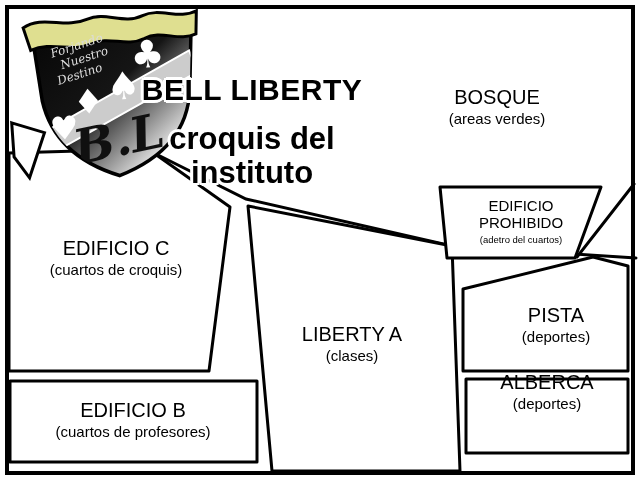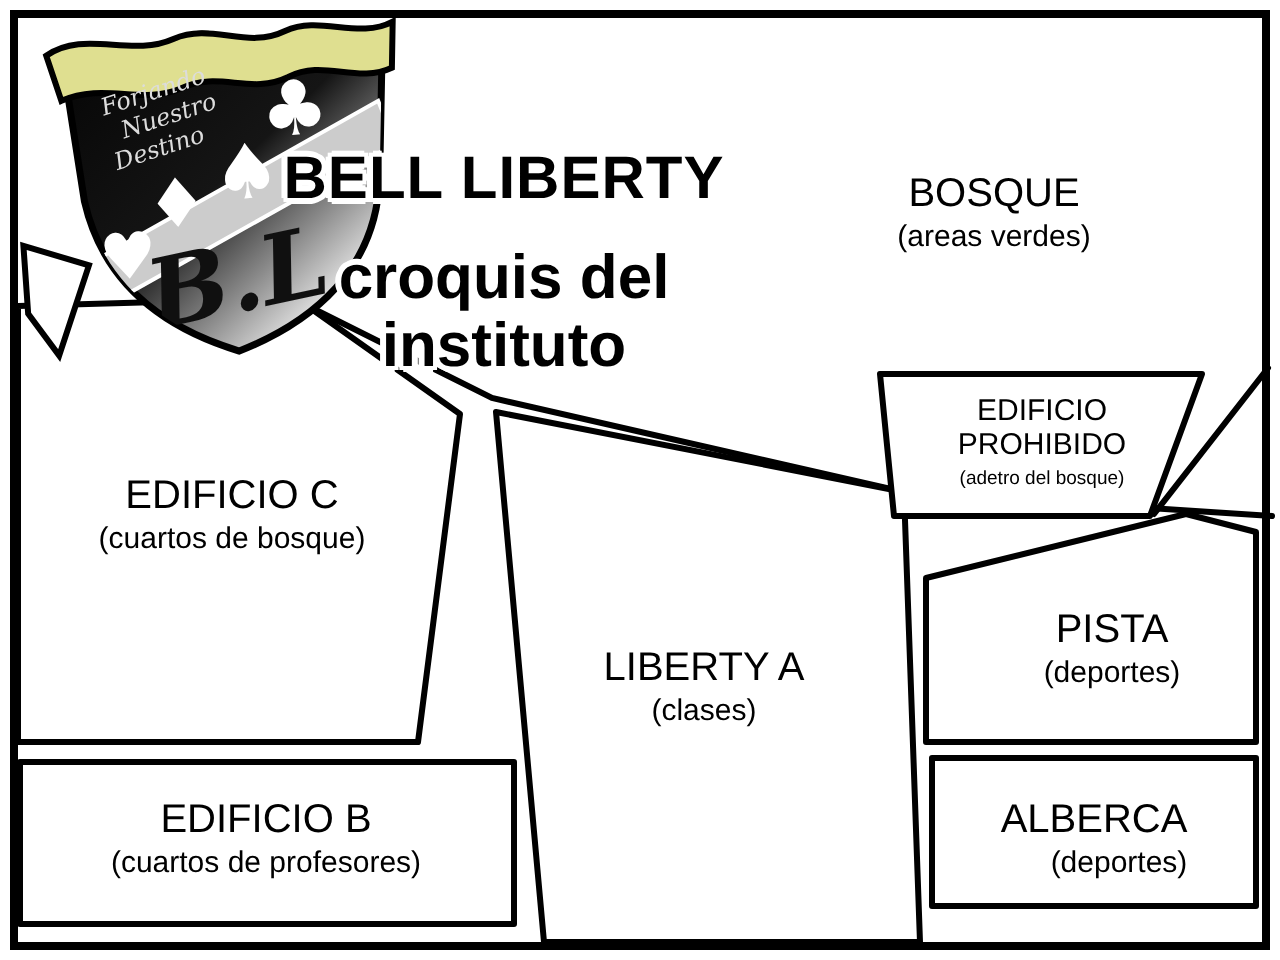--- a/index.html
+++ b/index.html
@@ -86,41 +86,41 @@
     <div class="halo title-sub">croquis del instituto</div>
   </div>
 
   <div class="region-label" style="left:497px;top:107px;">
     <div class="region-name">BOSQUE</div>
     <div class="region-sub">(areas verdes)</div>
   </div>
 
   <div class="region-label" id="label-prohibido" style="left:521px;top:221px;">
     <div class="region-name">EDIFICIO PROHIBIDO</div>
-    <div class="region-sub">(adetro del bosque)</div>
+    <div class="region-sub">(adetro del cuartos)</div>
   </div>
 
   <div class="region-label" style="left:116px;top:258px;">
     <div class="region-name">EDIFICIO C</div>
-    <div class="region-sub">(cuartos de bosque)</div>
+    <div class="region-sub">(cuartos de croquis)</div>
   </div>
 
   <div class="region-label" style="left:352px;top:344px;">
     <div class="region-name">LIBERTY A</div>
     <div class="region-sub">(clases)</div>
   </div>
 
   <div class="region-label" style="left:556px;top:325px;">
     <div class="region-name">PISTA</div>
     <div class="region-sub">(deportes)</div>
   </div>
 
   <div class="region-label" style="left:133px;top:420px;">
     <div class="region-name">EDIFICIO B</div>
     <div class="region-sub">(cuartos de profesores)</div>
   </div>
 
-  <div class="region-label" style="left:547px;top:420px;text-align:right;">
+  <div class="region-label" style="left:547px;top:392px;">
     <div class="region-name">ALBERCA</div>
     <div class="region-sub">(deportes)</div>
   </div>
 
 </div>
 
 </body></html>

